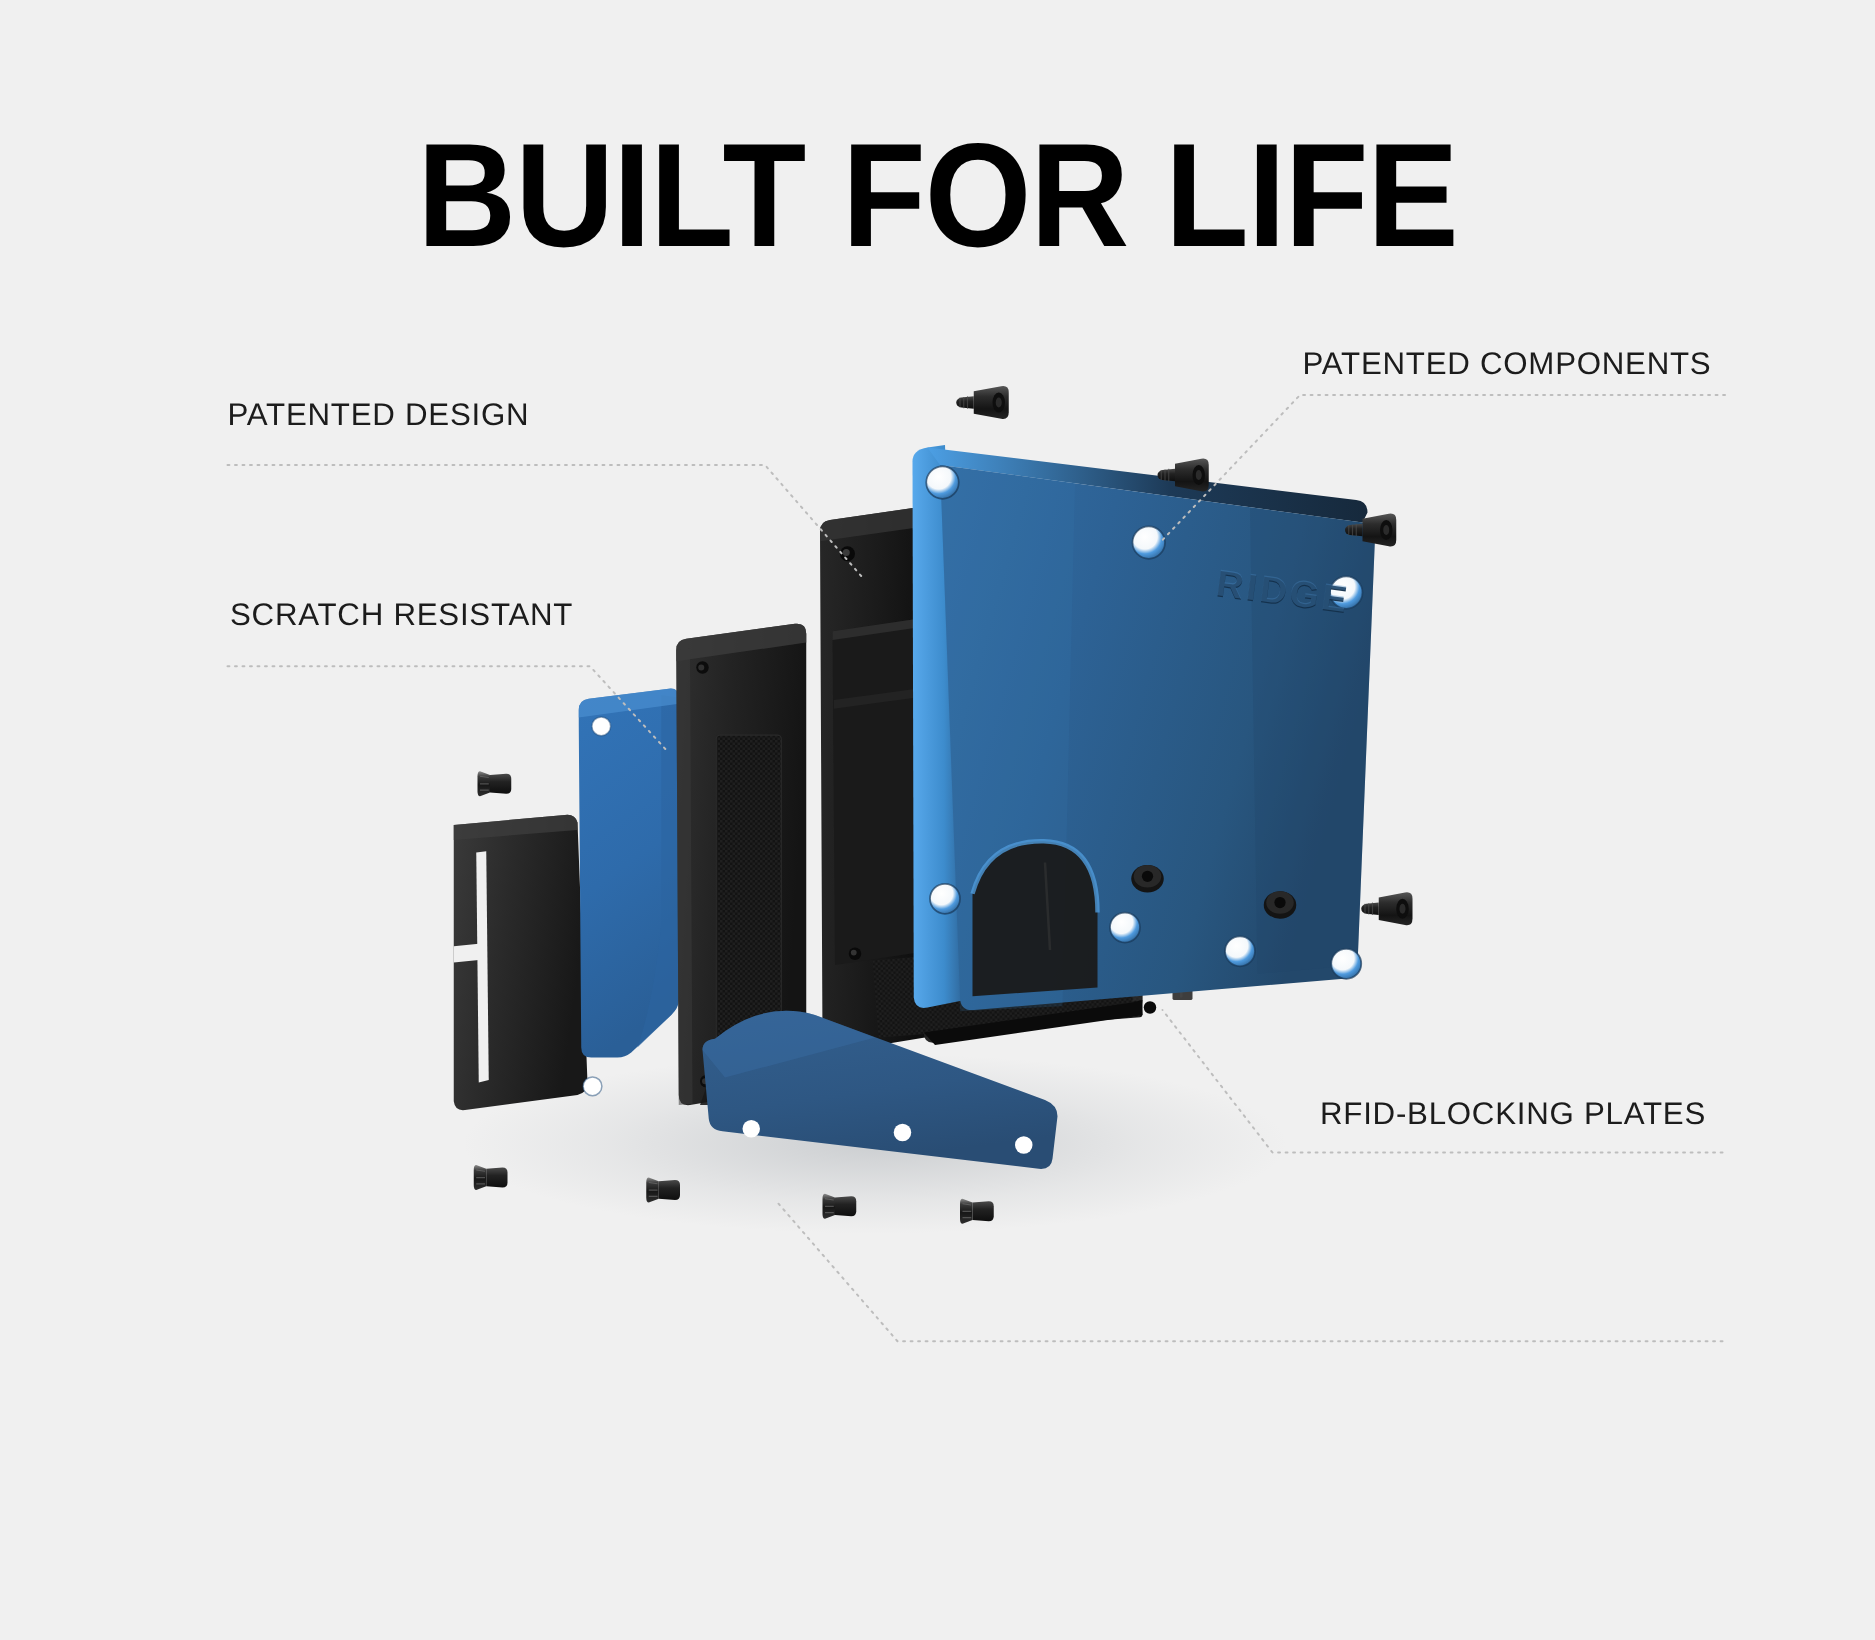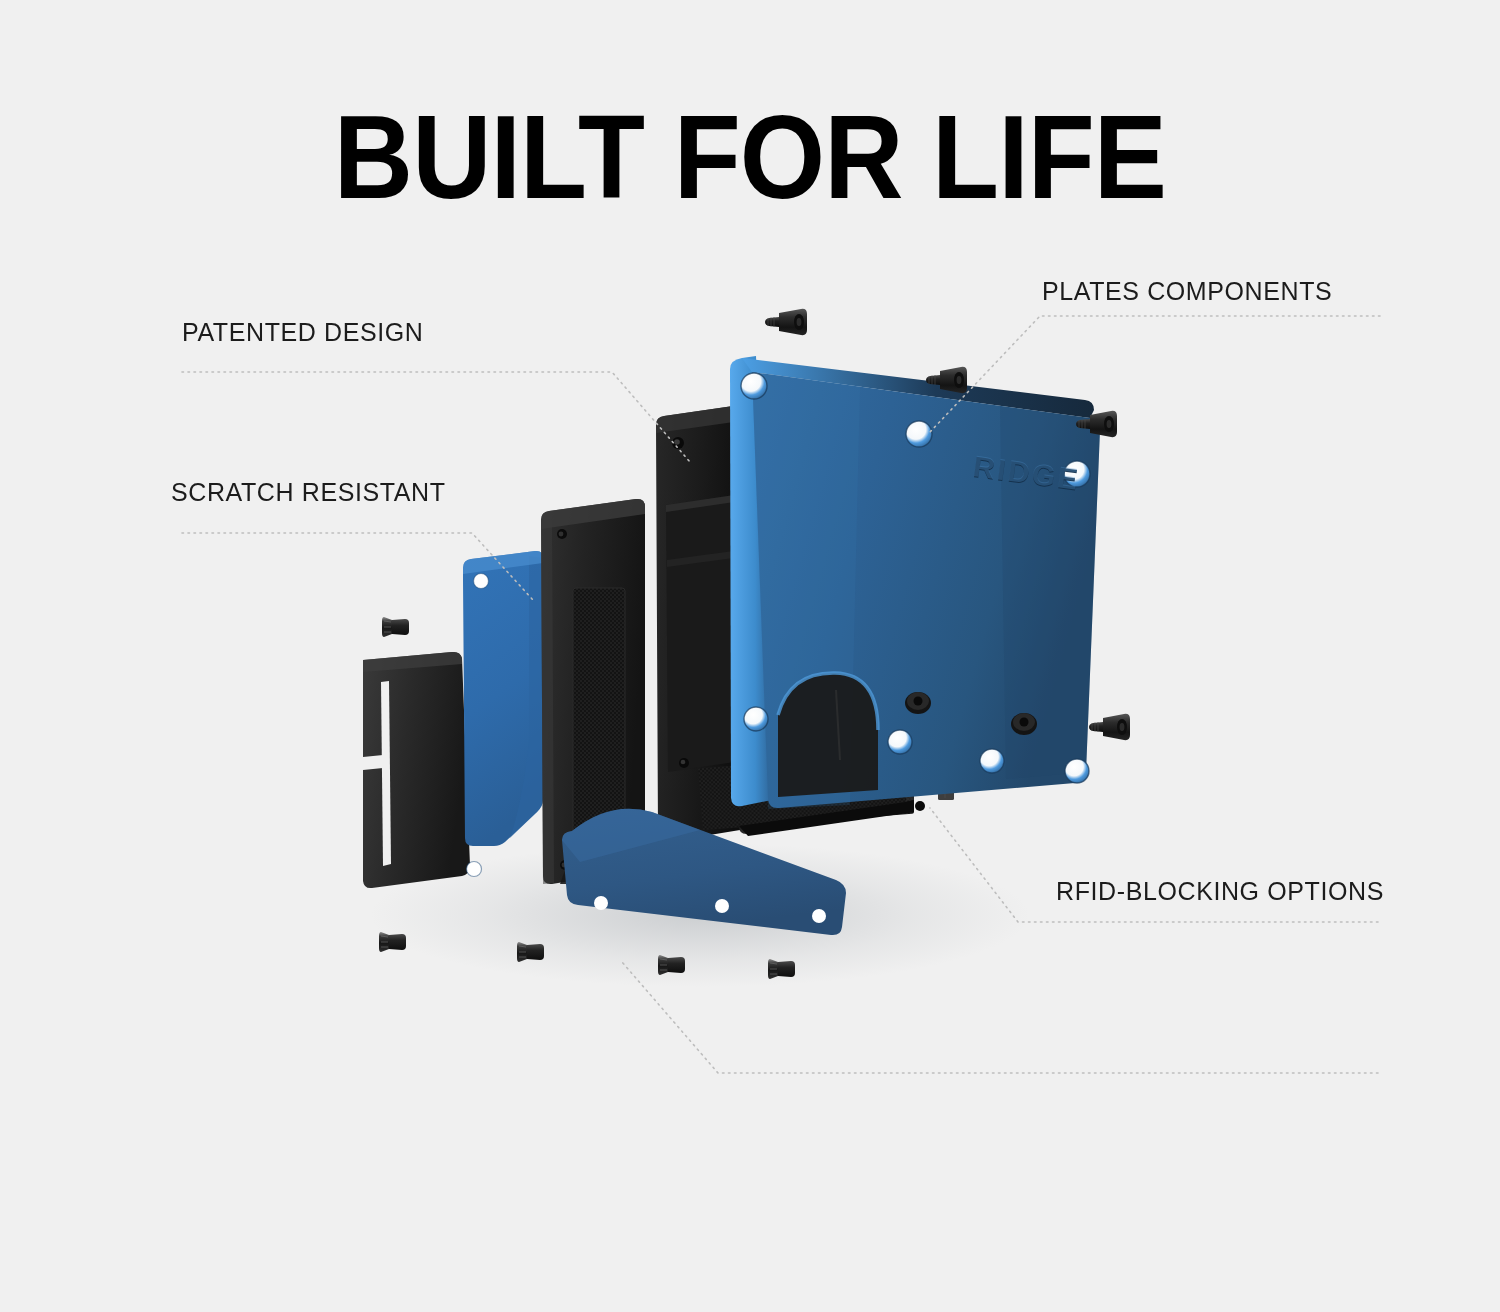--- a/index.html
+++ b/index.html
@@ -365,22 +365,22 @@
   <svg class="layer" id="leader-layer" viewBox="0 0 1500 1312" width="1500" height="1312" xmlns="http://www.w3.org/2000/svg">
     <g fill="none" stroke="#bdbdbd" stroke-width="1.6" stroke-dasharray="1.5 4.5" stroke-linecap="round">
       <polyline points="1380,316 1040,316 930,432"></polyline>
       <polyline points="182,372 612,372 690,462"></polyline>
       <polyline points="182,533 472,533 533,600"></polyline>
       <polyline points="1378,922 1018,922 930,808"></polyline>
       <polyline points="1378,1073 718,1073 622,962"></polyline>
     </g>
   </svg>
 
-  <div class="callout-label" style="left:1042px; top:279px;">PLATES COMPONENTS</div>
+  <div class="callout-label" style="left:1042px; top:279px;">PATENTED COMPONENTS</div>
 
   <div class="callout-label" style="left:182px; top:320px;text-align:right;">PATENTED DESIGN</div>
 
-  <div class="callout-label" style="left:171px; top:480px;">SCRATCH RESISTANT</div>
-
-  <div class="callout-label" style="left:1056px; top:879px;">RFID-BLOCKING OPTIONS</div>
+  <div class="callout-label" style="left:184px; top:480px;">SCRATCH RESISTANT</div>
+
+  <div class="callout-label" style="left:1056px; top:879px;">RFID-BLOCKING PLATES</div>
 
 
 </div>
 
 </body></html>

